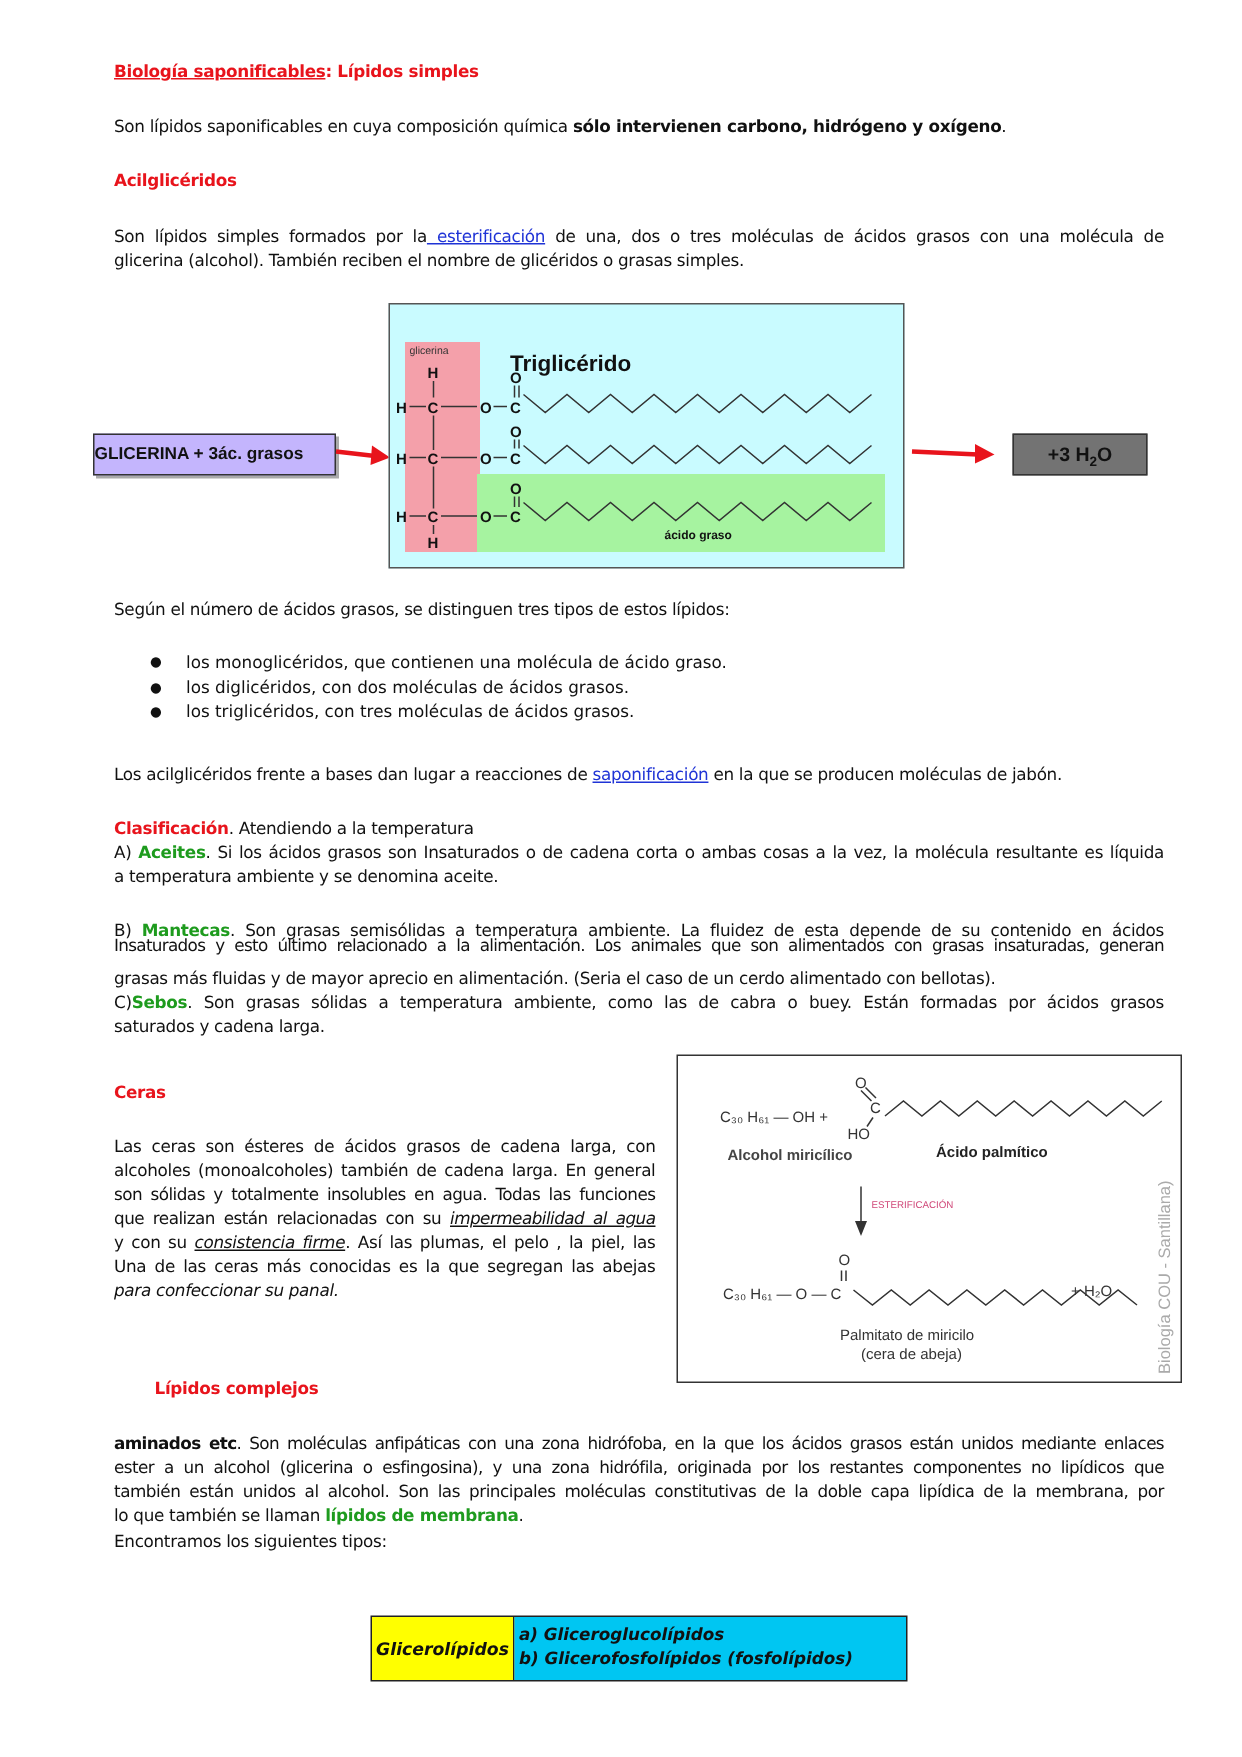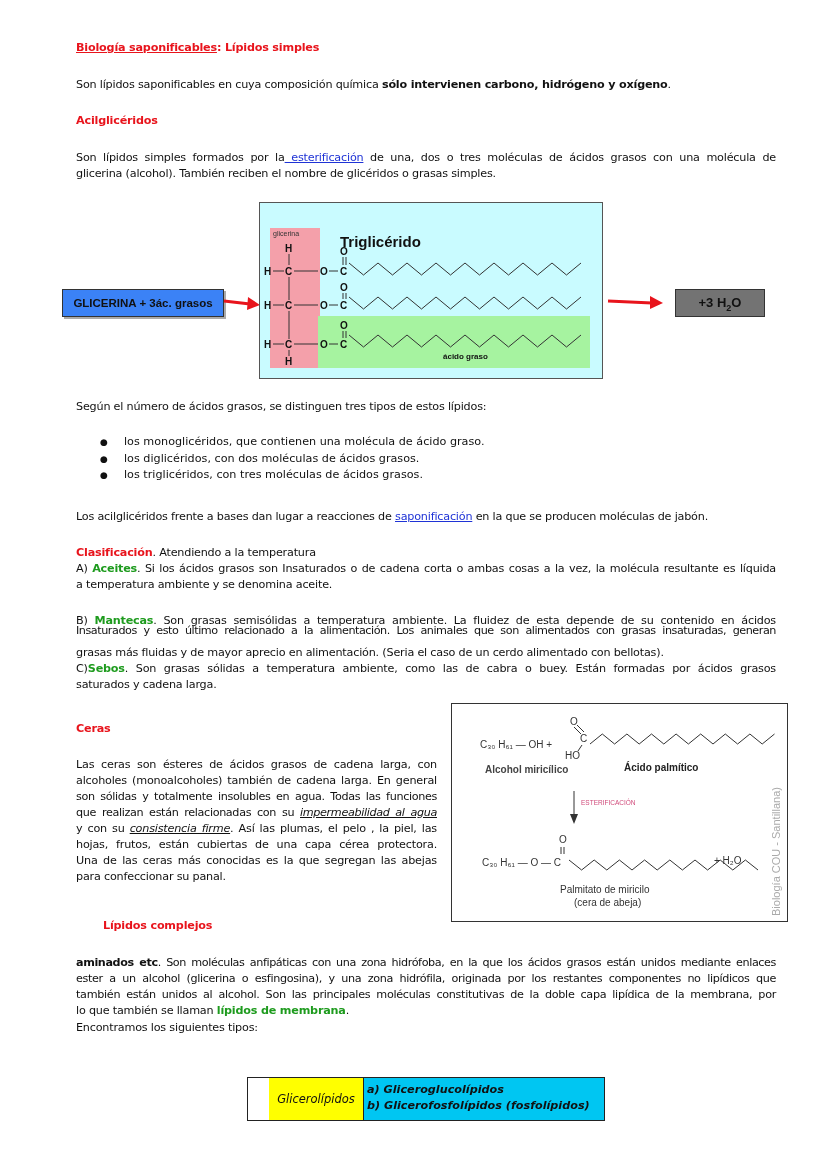--- a/index.html
+++ b/index.html
@@ -12,28 +12,28 @@
   .green { color:#1e9b1e; font-weight:bold; }
   .b { font-weight:bold; }
   .u { text-decoration:underline; }
   .link { color:#1f33d6; text-decoration:underline; }
   .iu { font-style:italic; text-decoration:underline; }
   ul.bul { position:absolute; left:100px; top:434px; margin:0; padding:0; list-style:none; font-size:11.2px; line-height:16.5px; }
   ul.bul li { position:relative; padding-left:24px; }
   ul.bul li:before { content:"\25CF"; position:absolute; left:0; top:0; font-size:9px; }
   
   .trig-box { position:absolute; left:259px; top:202px; width:342px; height:175px; background:#c9fbff; border:1px solid #555; }
-  .glic-label { position:absolute; left:62px; top:289px; width:160px; height:26px; background:#3b82f6; border:1px solid #333;
-                font-family:"Liberation Sans", sans-serif; font-weight:bold; font-size:11.5px; text-align:center; line-height:26px; box-shadow:2px 2px 0 #aaa; }
+  .glic-label { position:absolute; left:62px; top:289px; width:160px; height:26px; background:#c4b5fd; border:1px solid #333;
+                font-family:"Liberation Sans", sans-serif; font-weight:bold; font-size:11.5px; text-align:left; line-height:26px; box-shadow:2px 2px 0 #aaa; }
   .h2o-label { position:absolute; left:675px; top:289px; width:88px; height:26px; background:#737373; border:1px solid #333;
                 font-family:"Liberation Sans", sans-serif; font-weight:bold; font-size:13px; text-align:center; line-height:26px; }
   .cera-box { position:absolute; left:451px; top:703px; width:335px; height:217px; border:1px solid #333; background:#fff; }
   .tbl { position:absolute; left:247px; top:1077px; width:356px; height:42px; border:1.5px solid #222; display:flex; }
   .tbl .c1 { width:94px; background:#ffff00; border-right:1.5px solid #222; display:flex; align-items:center; justify-content:center;
-             font-weight:normal; font-style:italic; font-size:11.5px;margin-left:21px; }
+             font-weight:bold; font-style:italic; font-size:11.5px; }
   .tbl .c2 { flex:1; background:#00c6f2; padding:4px 3px; font-weight:bold; font-style:italic; font-size:11.2px; line-height:16px; }
   svg text { font-family:"Liberation Sans", sans-serif; }
 </style>
 </head>
 <body>
 
 <div class="page">
 
   <div class="t red" style="left:76px;top:40px;">
     <span class="u">Biología saponificables</span><span>: Lípidos simples</span>
@@ -147,23 +147,22 @@
   </div>
   <div class="t" style="left:76px;top:677px;">saturados y cadena larga.</div>
 
   <div class="t red" style="left:76px;top:721px;">Ceras</div>
   <div style="position:absolute;left:76px;top:757px;width:361px;">
     <div class="t just" style="position:relative;">Las ceras son ésteres de ácidos grasos de cadena larga, con</div>
     <div class="t just" style="position:relative;">alcoholes (monoalcoholes) también de cadena larga. En general</div>
     <div class="t just" style="position:relative;letter-spacing:-0.35px;">son sólidas y totalmente insolubles en agua. Todas las funciones</div>
     <div class="t just" style="position:relative;letter-spacing:-0.35px;"><span>que realizan están relacionadas con su </span><span class="iu">impermeabilidad al agua</span></div>
     <div class="t just" style="position:relative;"><span>y con su </span><span class="iu">consistencia firme</span><span>. Así las plumas, el pelo , la piel, las</span></div>
-    <div class="t just" style="position:relative;">hojas, frutos, están cubiertas de una capa cérea protectora.</div>
     <div class="t just" style="position:relative;">Una de las ceras más conocidas es la que segregan las abejas</div>
-    <div class="t" style="position:relative;">para confeccionar su panal.</div>
+    <div class="t" style="position:relative;font-style:italic;">para confeccionar su panal.</div>
   </div>
 
   <div class="cera-box">
     <svg width="335" height="217">
       <text x="28" y="44" font-size="10" fill="#333">C₃₀ H₆₁ — OH  +</text>
       <text x="118" y="21" font-size="10" fill="#333">O</text>
       <text x="128" y="38" font-size="10" fill="#333">C</text>
       <text x="113" y="55" font-size="10" fill="#333">HO</text>
       <line x1="122" y1="23" x2="129" y2="30" stroke="#333"></line>
         <line x1="125" y1="21" x2="132" y2="28" stroke="#333"></line>

